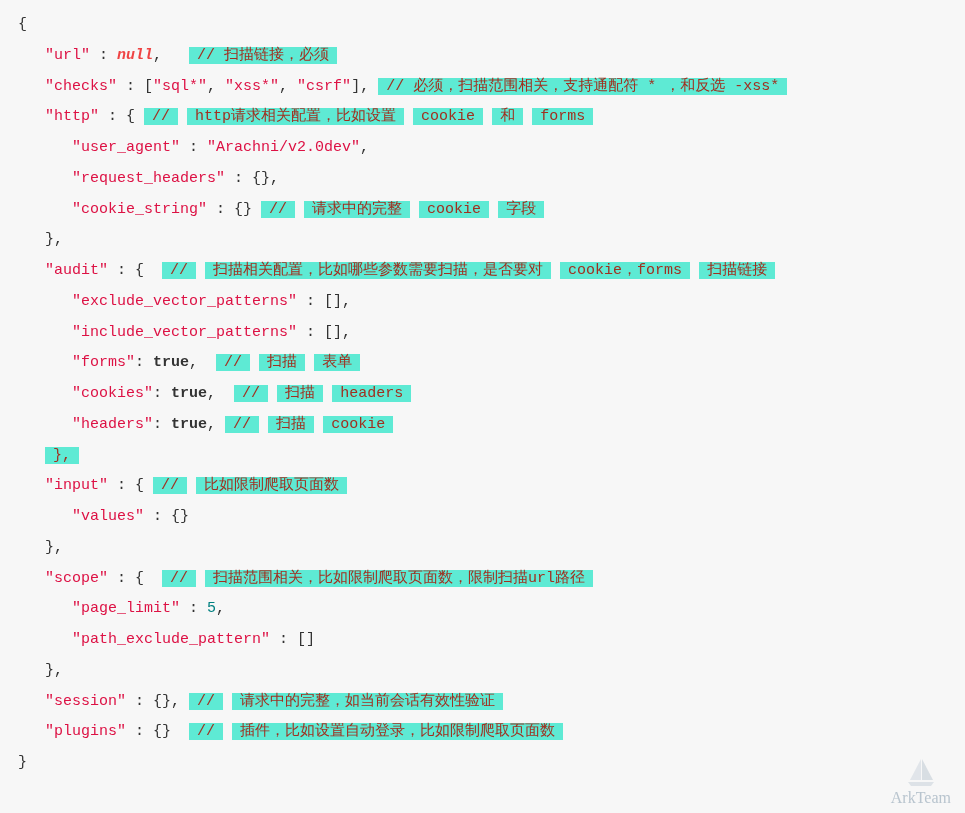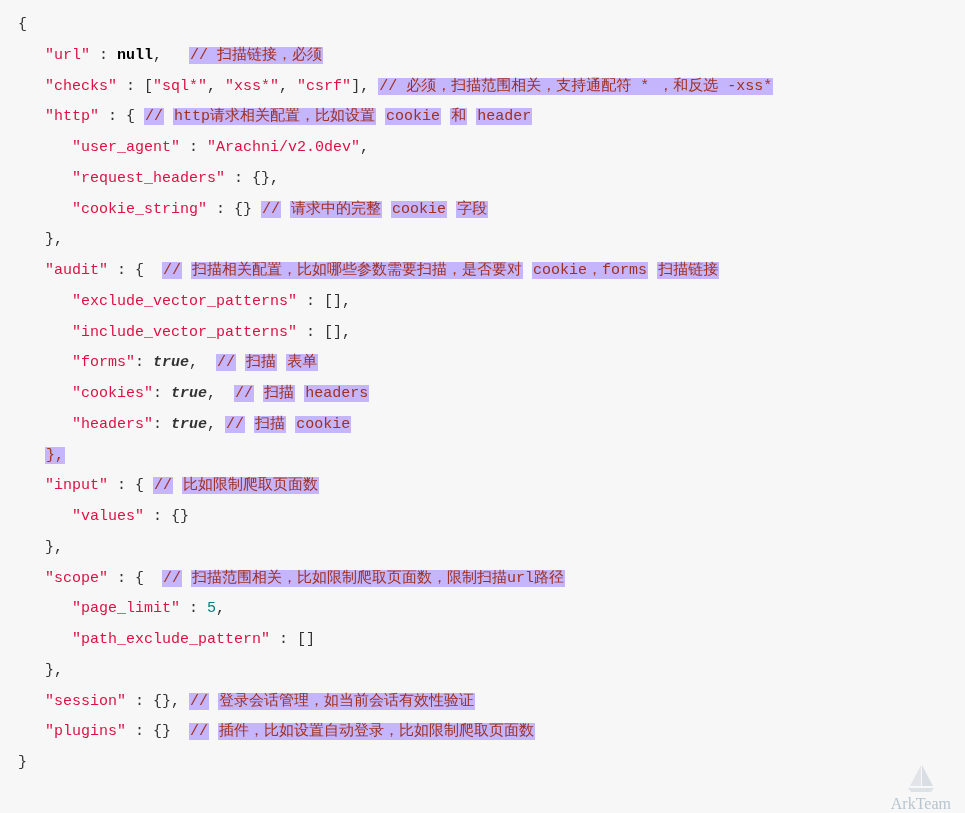--- a/index.html
+++ b/index.html
@@ -17,62 +17,62 @@
   }
   pre {
     margin: 0;
     padding: 10px 18px;
     white-space: pre;
     font-family: inherit;
   }
   .punct { color: #333; }
   .key   { color: #d14; }      
   .str   { color: #d14; }
-  .null  { color: #000000; font-weight: bold; }
-  .bool  { color: #333; font-weight: bold; font-style: italic; }
+  .null  { color: #ef4444; font-weight: bold; font-style: italic; }
+  .bool  { color: #333; font-weight: bold; }
   .num   { color: #008080; }
-  .hl    { background: #c4b5fd; color: #a03020; padding: 0 1px; text-align: right; }
+  .hl    { background: #5eead4; color: #a03020; padding: 0 8px; text-align: right; }
   .watermark {
     position: absolute;
     right: 14px;
-    bottom: 0;
+    bottom: 6px;
     font-family: Georgia, "Times New Roman", serif;
     font-size: 16px;
     color: #b8c4ce;
     text-align: center;
     line-height: 1.1;
   }
   .watermark svg { display: block; margin: 0 auto 2px auto; opacity: 0.55; }
 </style>
 </head>
 <body>
 
 <pre><span class="punct">{</span>
    <span class="key">"url"</span><span class="punct"> : </span><span class="null">null</span><span class="punct">,</span>   <span class="hl">// 扫描链接，必须</span>
    <span class="key">"checks"</span><span class="punct"> : [</span><span class="str">"sql*"</span><span class="punct">, </span><span class="str">"xss*"</span><span class="punct">, </span><span class="str">"csrf"</span><span class="punct">],</span> <span class="hl">// 必须，扫描范围相关，支持通配符 * ，和反选 -xss*</span>
-   <span class="key">"http"</span><span class="punct"> : { </span><span class="hl">//</span> <span class="hl">http请求相关配置，比如设置</span> <span class="hl">cookie</span> <span class="hl">和</span> <span class="hl">header</span>
+   <span class="key">"http"</span><span class="punct"> : { </span><span class="hl">//</span> <span class="hl">http请求相关配置，比如设置</span> <span class="hl">cookie</span> <span class="hl">和</span> <span class="hl">forms</span>
       <span class="key">"user_agent"</span><span class="punct"> : </span><span class="str">"Arachni/v2.0dev"</span><span class="punct">,</span>
       <span class="key">"request_headers"</span><span class="punct"> : {},</span>
       <span class="key">"cookie_string"</span><span class="punct"> : {} </span><span class="hl">//</span> <span class="hl">请求中的完整</span> <span class="hl">cookie</span> <span class="hl">字段</span>
    <span class="punct">},</span>
    <span class="key">"audit"</span><span class="punct"> : {  </span><span class="hl">//</span> <span class="hl">扫描相关配置，比如哪些参数需要扫描，是否要对</span> <span class="hl">cookie，forms</span> <span class="hl">扫描链接</span>
       <span class="key">"exclude_vector_patterns"</span><span class="punct"> : [],</span>
       <span class="key">"include_vector_patterns"</span><span class="punct"> : [],</span>
       <span class="key">"forms"</span><span class="punct">: </span><span class="bool">true</span><span class="punct">,  </span><span class="hl">//</span> <span class="hl">扫描</span> <span class="hl">表单</span>
       <span class="key">"cookies"</span><span class="punct">: </span><span class="bool">true</span><span class="punct">,  </span><span class="hl">//</span> <span class="hl">扫描</span> <span class="hl">headers</span>
       <span class="key">"headers"</span><span class="punct">: </span><span class="bool">true</span><span class="punct">, </span><span class="hl">//</span> <span class="hl">扫描</span> <span class="hl">cookie</span>
    <span class="hl">},</span>
    <span class="key">"input"</span><span class="punct"> : { </span><span class="hl">//</span> <span class="hl">比如限制爬取页面数</span>
       <span class="key">"values"</span><span class="punct"> : {}</span>
    <span class="punct">},</span>
    <span class="key">"scope"</span><span class="punct"> : {  </span><span class="hl">//</span> <span class="hl">扫描范围相关，比如限制爬取页面数，限制扫描url路径</span>
       <span class="key">"page_limit"</span><span class="punct"> : </span><span class="num">5</span><span class="punct">,</span>
       <span class="key">"path_exclude_pattern"</span><span class="punct"> : []</span>
    <span class="punct">},</span>
-   <span class="key">"session"</span><span class="punct"> : {}, </span><span class="hl">//</span> <span class="hl">登录会话管理，如当前会话有效性验证</span>
+   <span class="key">"session"</span><span class="punct"> : {}, </span><span class="hl">//</span> <span class="hl">请求中的完整，如当前会话有效性验证</span>
    <span class="key">"plugins"</span><span class="punct"> : {}  </span><span class="hl">//</span> <span class="hl">插件，比如设置自动登录，比如限制爬取页面数</span>
 <span class="punct">}</span></pre>
 
 <div class="watermark">
   <svg width="34" height="30" viewBox="0 0 34 30">
     <path d="M4 25 L30 25 L27 29 L7 29 Z" fill="#c8d2da"></path>
     <path d="M17 2 L17 23 L6 23 Z" fill="#d0d8e0"></path>
     <path d="M18 2 L18 23 L29 23 Z" fill="#c0cad4"></path>
   </svg>
   <span>ArkTeam</span>

